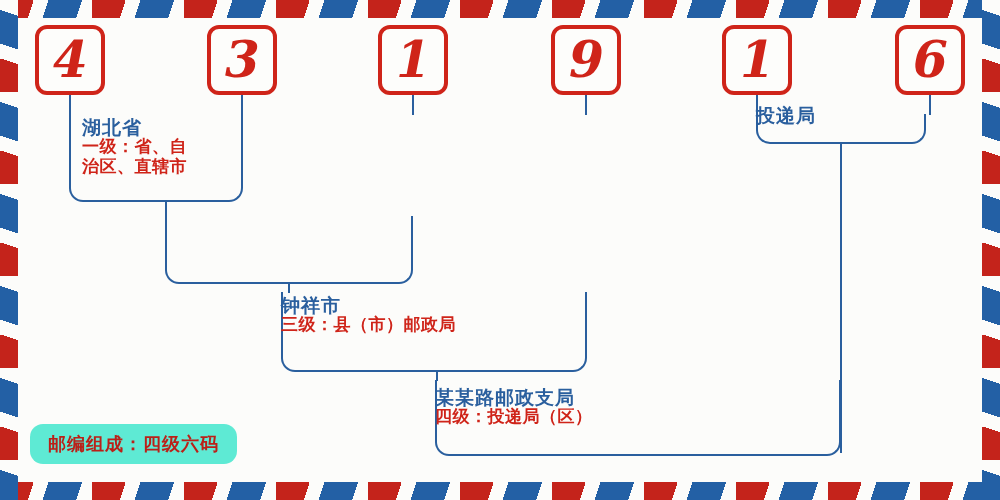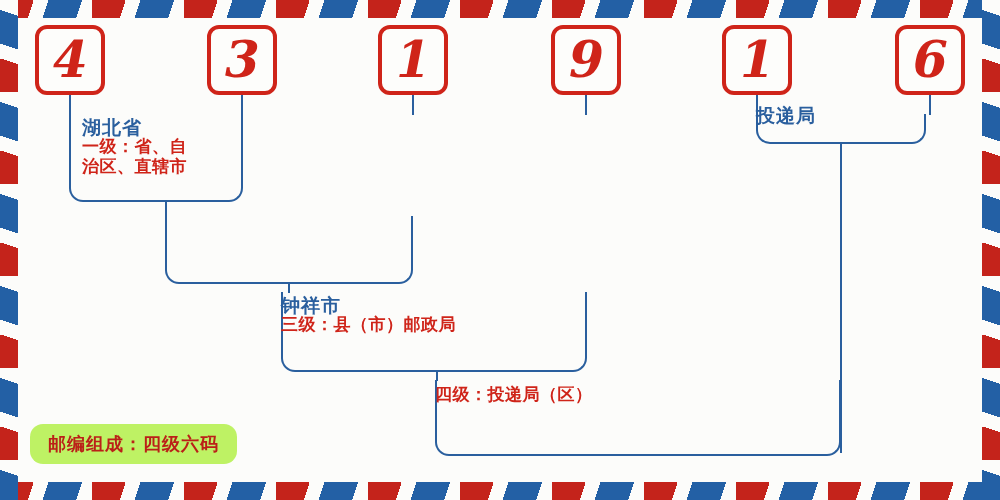--- a/index.html
+++ b/index.html
@@ -119,21 +119,21 @@
     font-family: Liberation Mono, monospace;
   }
   .lvl-desc.wrap { width: 150px; }
 
   
   .badge {
     position: absolute;
     z-index: 40;
     left: 30px; top: 424px;
     padding: 8px 18px;
-    background: #bef264;
+    background: #5eead4;
     border-radius: 13px;
     color: #bb2018;
     font-weight: bold;
     font-size: 18px;
     letter-spacing: 1px;
     font-family: Liberation Mono, monospace;
     white-space: nowrap;
   }
 </style>
 </head>
@@ -196,18 +196,19 @@
 
   <div class="bracket" style="left:756px; top:114px; width:170px; height:30px;"></div>
   <div class="bracket-label" style="left:756px; top:104px; width:170px;">
     <div class="loc-name">投递局</div>
   </div>
 
   <div class="stem" style="left:840px; top:143px; height:310px;"></div>
 
   <div class="bracket" style="left:435px; top:380px; width:406px; height:76px;"></div>
   <div class="bracket-label" style="left:435px; top:386px; width:406px;">
+    <div class="loc-name">某某路邮政支局</div>
     <div class="lvl-desc">四级：投递局（区）</div>
   </div>
 
   <div class="badge">邮编组成：四级六码</div>
 
 </div>
 
 </body></html>

